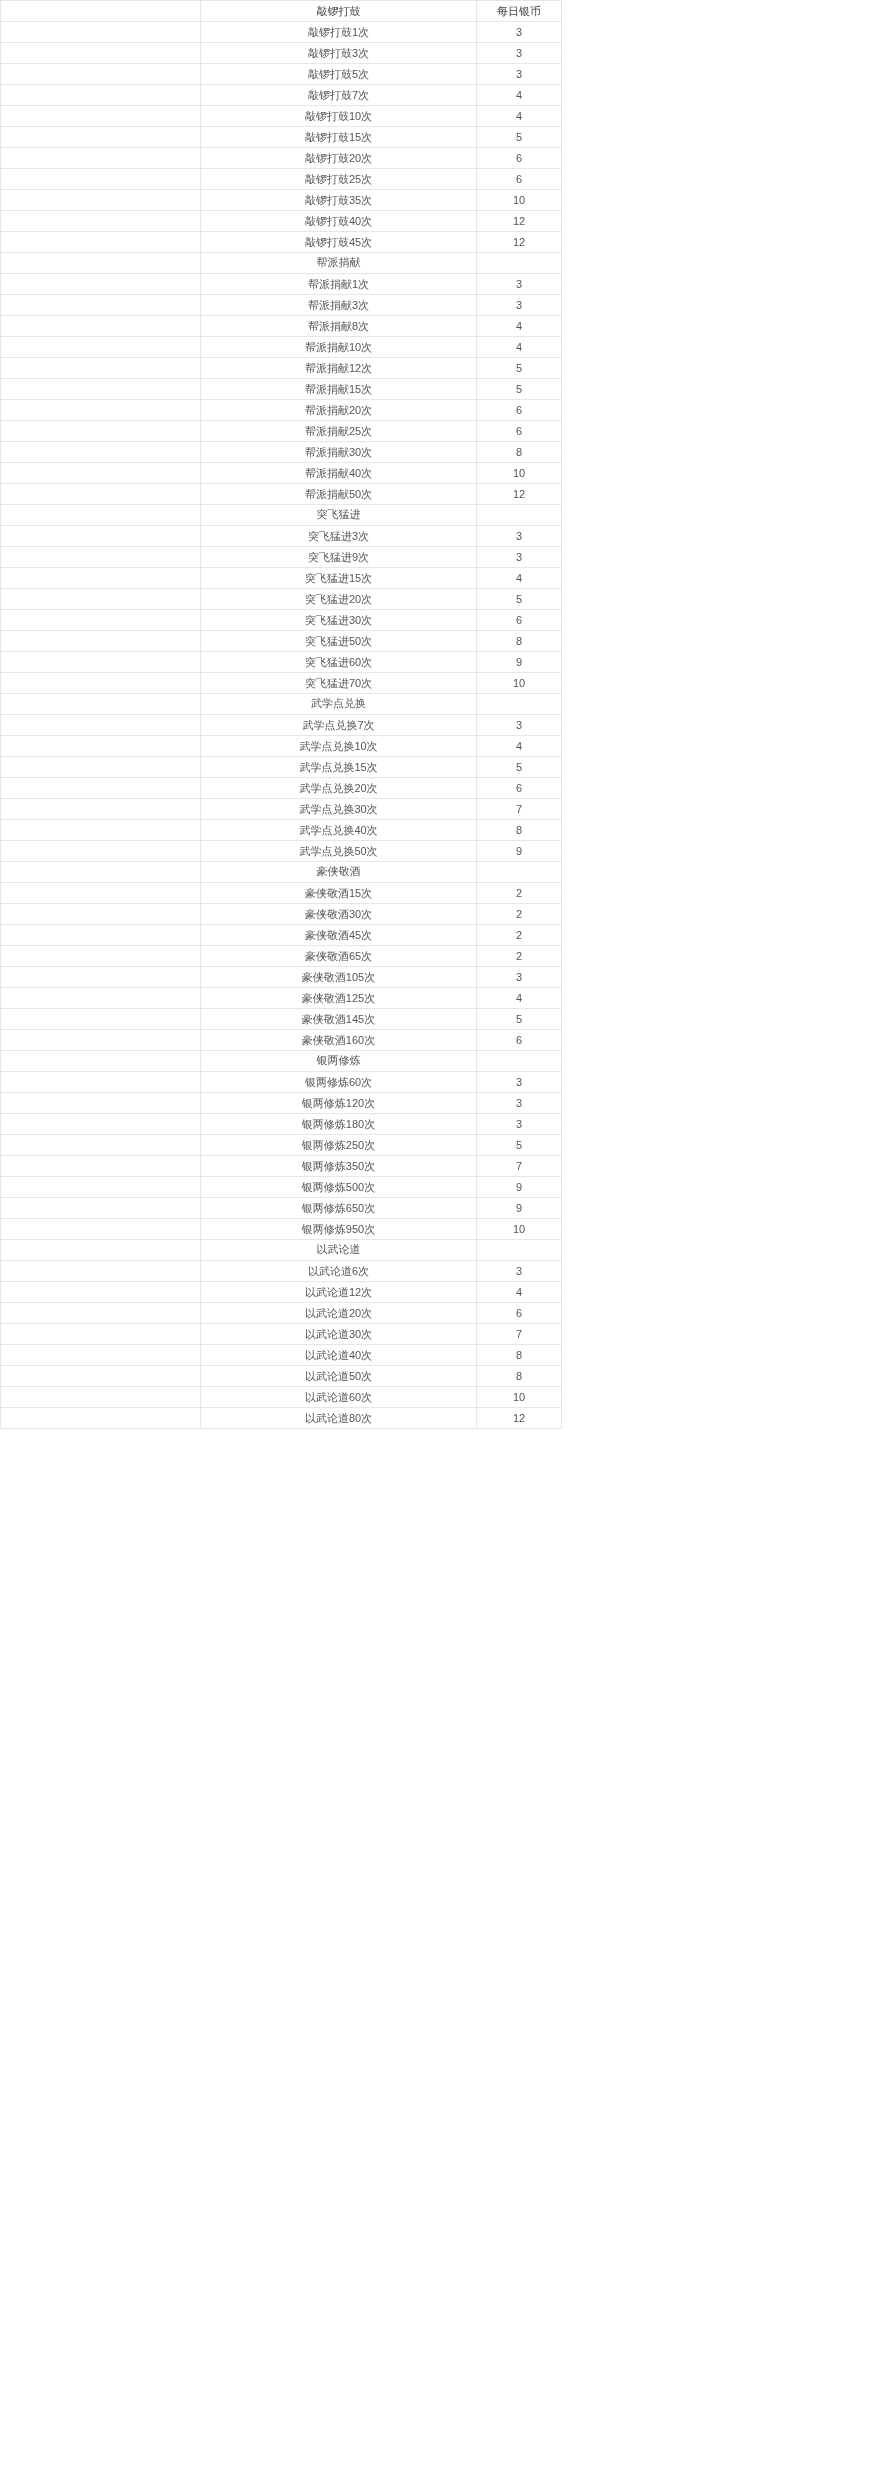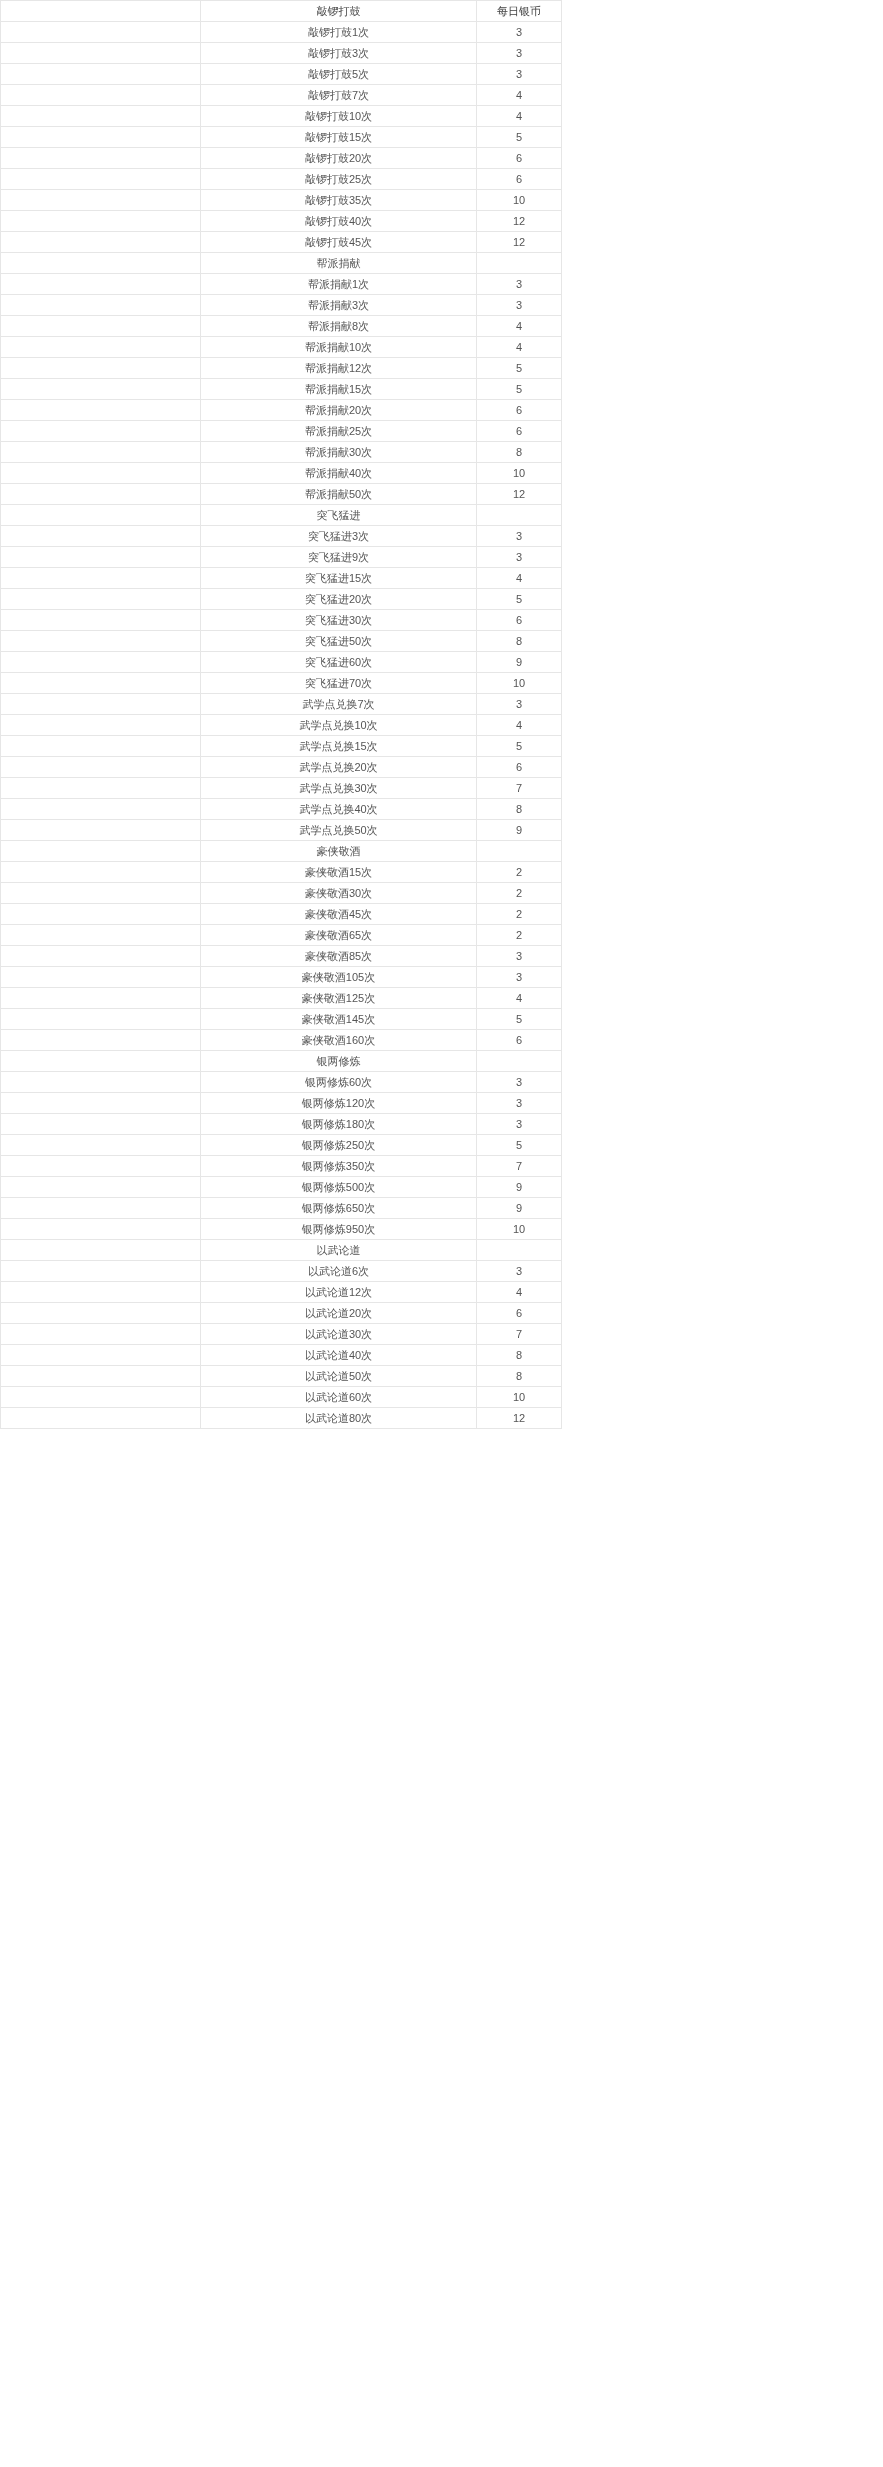--- a/index.html
+++ b/index.html
@@ -37,20 +37,21 @@
     line-height: 20px;
     white-space: nowrap;
     overflow: hidden;
   }
   table.reward-table tr.header-row td {
     color: #444444;
     font-weight: normal;
   }
   table.reward-table tr.group-row td {
     color: #555555;
+    font-family: Liberation Mono, monospace;
   }
   table.reward-table td.empty-cell {
     border-left: 1px solid #e6e6e6;
     border-right: 1px solid #e6e6e6;
   }
 </style>
 </head>
 <body>
 
 <div class="page">
@@ -219,20 +220,25 @@
         <tr>
           <td class="empty-cell"></td>
           <td>突飞猛进60次</td>
           <td>9</td>
         </tr>
         <tr>
           <td class="empty-cell"></td>
           <td>突飞猛进70次</td>
           <td>10</td>
         </tr>
+        <tr class="group-row">
+          <td class="empty-cell"></td>
+          <td>武学点兑换</td>
+          <td></td>
+        </tr>
         <tr>
           <td class="empty-cell"></td>
           <td>武学点兑换7次</td>
           <td>3</td>
         </tr>
         <tr>
           <td class="empty-cell"></td>
           <td>武学点兑换10次</td>
           <td>4</td>
         </tr>
@@ -278,25 +284,20 @@
         </tr>
         <tr>
           <td class="empty-cell"></td>
           <td>豪侠敬酒45次</td>
           <td>2</td>
         </tr>
         <tr>
           <td class="empty-cell"></td>
           <td>豪侠敬酒65次</td>
           <td>2</td>
-        </tr>
-        <tr>
-          <td class="empty-cell"></td>
-          <td>豪侠敬酒85次</td>
-          <td>3</td>
         </tr>
         <tr>
           <td class="empty-cell"></td>
           <td>豪侠敬酒105次</td>
           <td>3</td>
         </tr>
         <tr>
           <td class="empty-cell"></td>
           <td>豪侠敬酒125次</td>
           <td>4</td>

